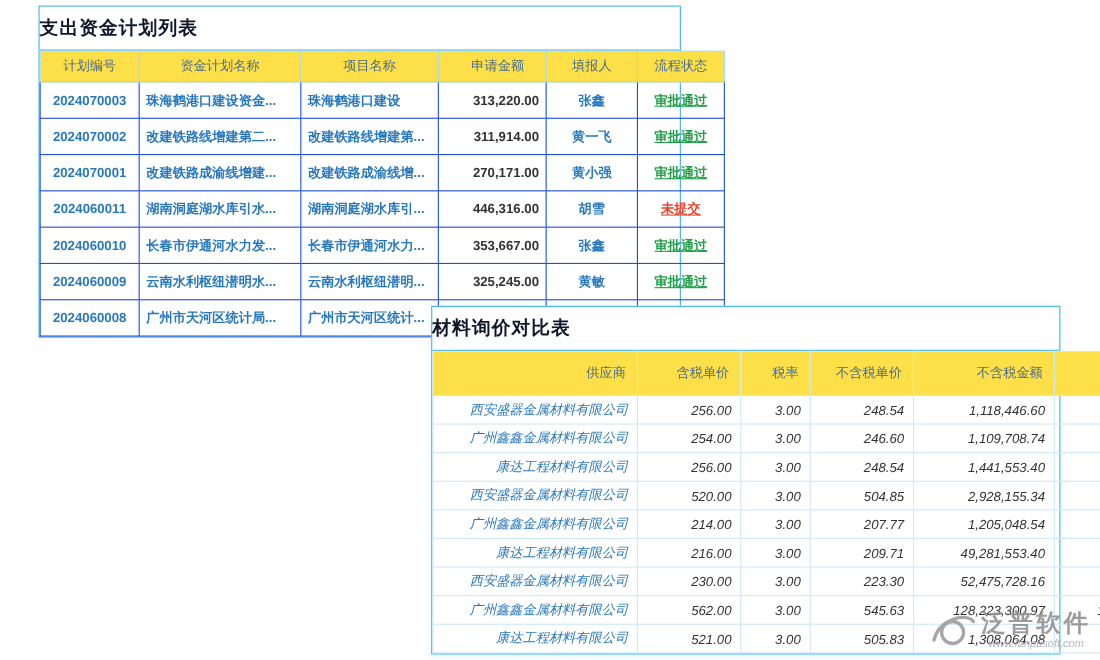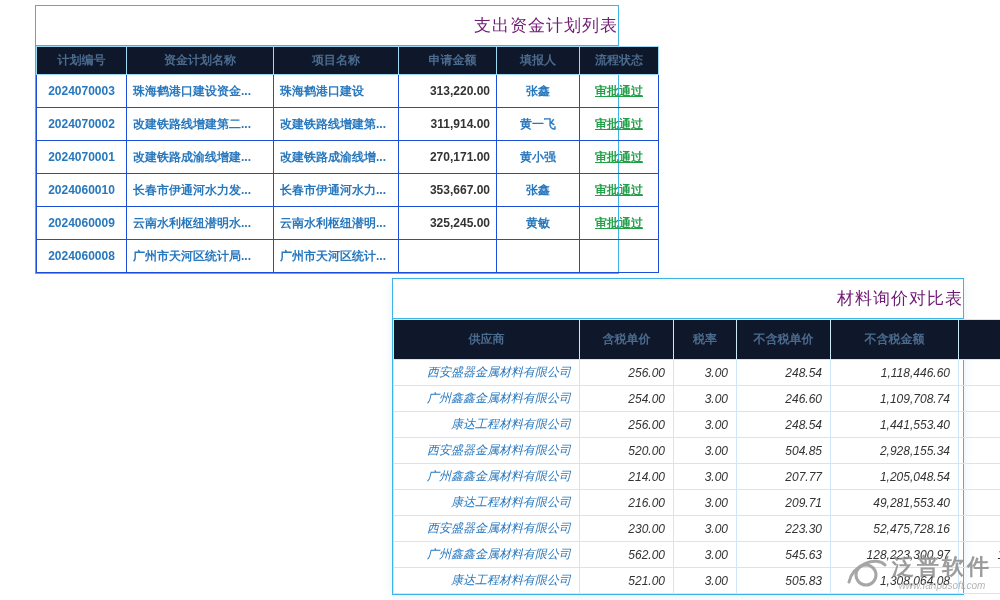--- a/index.html
+++ b/index.html
@@ -5,47 +5,47 @@
   html,body{margin:0;padding:0;}
   body{
     width:1000px;height:600px;position:relative;overflow:hidden;
     background:#ffffff;
     font-family:"Liberation Sans","DejaVu Sans",sans-serif;
   }
   .panel{position:absolute;background:#fff;border:1px solid #3db4e6;}
   .t1{left:35px;top:5px;width:582px;z-index:1;}
   .t2{left:392px;top:278px;width:570px;z-index:5;box-shadow:0 2px 10px rgba(60,140,190,.12);}
   .panel-title{
-    height:39px;line-height:39px;text-align:right;
-    font-size:17px;font-weight:normal;color:#701a75;
+    height:39px;line-height:39px;text-align:left;
+    font-size:17px;font-weight:bold;color:#0f172a;
     border-bottom:1px solid #3db4e6;letter-spacing:1px;
   }
   table.grid{width:100%;border-collapse:collapse;table-layout:fixed;font-size:12px;color:#333;}
-  .grid th{background:#0f172a;color:#4a6b8d;font-weight:bold;text-align:center;}
+  .grid th{background:#fde047;color:#4a6b8d;font-weight:normal;text-align:center;}
   .t1grid th{height:27px;border:1px solid #9ed9f3;padding:0 2px;}
   .t1grid td{height:32px;padding:0 6px;border:1px solid #1d4ed8;white-space:nowrap;overflow:hidden;font-weight:bold;}
   .t2grid th{height:39px;border:1px solid #cde9f7;padding:0 10px;line-height:1.25;}
   .t2grid td{height:25px;padding:0 8px;border:1px solid #cde9f7;white-space:nowrap;overflow:hidden;font-style:italic;}
   
   .t1-c0{width:85px;text-align:center;}
   .t1-c1{width:142px;text-align:left;}
   .t1-c2{width:120px;text-align:left;}
   .t1-c3{width:83px;text-align:right;}
   .t1-c4{width:78px;text-align:center;}
   .t1-c5{width:74px;text-align:center;}
   th.t1-c1,th.t1-c2{text-align:center;}
   th.t1-c3{text-align:center;padding-left:12px;}
   
   .t2-c0{width:165px;text-align:right;}
   .t2-c1{width:73px;text-align:right;}
   .t2-c2{width:42px;text-align:right;}
   .t2-c3{width:73px;text-align:right;}
   .t2-c4{width:107px;text-align:right;}
   .t2-c5{width:110px;text-align:right;}
-  th.t2-c0,th.t2-c1,th.t2-c2,th.t2-c3,th.t2-c4,th.t2-c5{text-align:center;}
+  th.t2-c0,th.t2-c1,th.t2-c2,th.t2-c3,th.t2-c4,th.t2-c5{text-align:right;}
   .link{color:#2878be;cursor:pointer;}
   .status{text-decoration:underline;cursor:pointer;}
   
   .watermark{
     position:absolute;right:8px;bottom:6px;z-index:20;
     display:flex;align-items:center;gap:5px;
     opacity:.88;pointer-events:none;
   }
   .wm-text{display:flex;flex-direction:column;align-items:center;}
   .wm-brand{font-size:22px;font-weight:bold;color:#8f8f8f;letter-spacing:3px;line-height:1.1;}
@@ -86,20 +86,28 @@
         </tr>
         <tr>
           <td class="t1-c0 link">2024070001</td>
           <td class="t1-c1 link">改建铁路成渝线增建...</td>
           <td class="t1-c2 link">改建铁路成渝线增...</td>
           <td class="t1-c3">270,171.00</td>
           <td class="t1-c4 link">黄小强</td>
           <td class="t1-c5 status" style="color: rgb(34, 160, 73);">审批通过</td>
         </tr>
         <tr>
+          <td class="t1-c0 link">2024060011</td>
+          <td class="t1-c1 link">湖南洞庭湖水库引水...</td>
+          <td class="t1-c2 link">湖南洞庭湖水库引...</td>
+          <td class="t1-c3">446,316.00</td>
+          <td class="t1-c4 link">胡雪</td>
+          <td class="t1-c5 status" style="color: rgb(232, 67, 44);">未提交</td>
+        </tr>
+        <tr>
           <td class="t1-c0 link">2024060010</td>
           <td class="t1-c1 link">长春市伊通河水力发...</td>
           <td class="t1-c2 link">长春市伊通河水力...</td>
           <td class="t1-c3">353,667.00</td>
           <td class="t1-c4 link">张鑫</td>
           <td class="t1-c5 status" style="color: rgb(34, 160, 73);">审批通过</td>
         </tr>
         <tr>
           <td class="t1-c0 link">2024060009</td>
           <td class="t1-c1 link">云南水利枢纽潜明水...</td>

